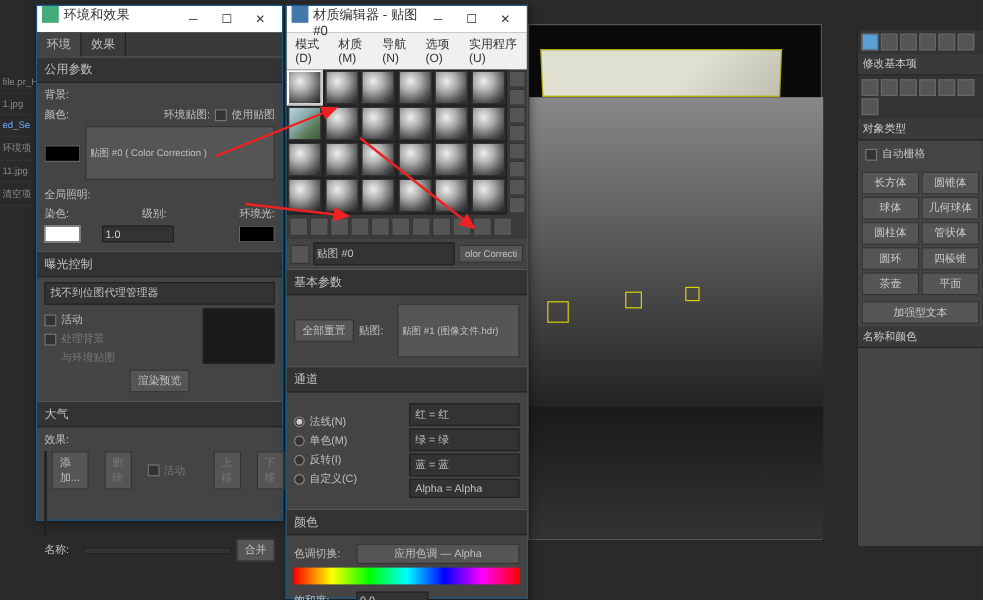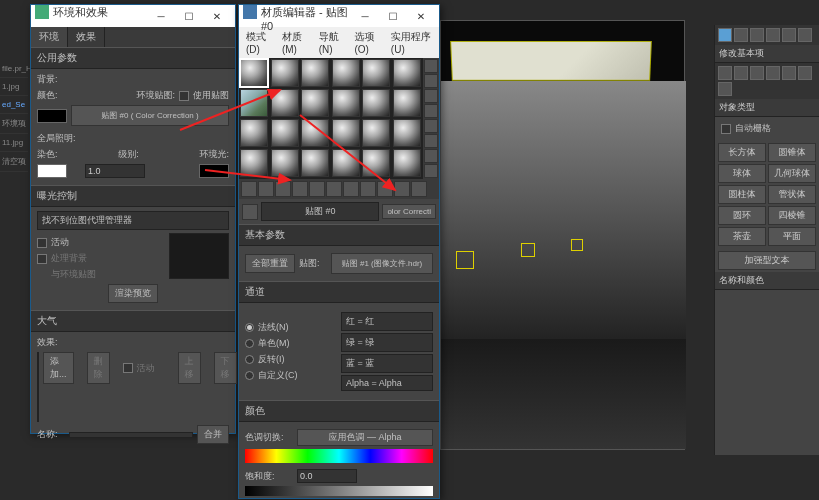--- a/index.html
+++ b/index.html
@@ -27,21 +27,21 @@
 .winbtn { width: 28px; height: 22px; display: flex; align-items: center; justify-content: center; color: #333; }
 .tabs { display: flex; background: #3a3a3a; }
 .tab { padding: 3px 8px; font-size: 10px; border-right: 1px solid #222; }
 .tab.active { background: #444; }
 .rollout-hdr { background: #333; padding: 3px 6px; font-size: 10px; border-top: 1px solid #555; border-bottom: 1px solid #222; }
 .rollout-body { padding: 4px 6px; }
 .row { display: flex; align-items: center; gap: 4px; margin: 3px 0; }
 .lbl { font-size: 9px; min-width: 28px; }
 .swatch { width: 30px; height: 14px; background: #000; border: 1px solid #666; }
 .swatch.white { background: #fff; }
-.mapbtn { flex: 1; background: #555; border: 1px solid #333; padding: 4px 3px; font-size: 8px; text-align: center; overflow: hidden; white-space: nowrap; }
+.mapbtn { flex: 1; background: #555; border: 1px solid #333; padding: 16px 3px; font-size: 8px; overflow: hidden; white-space: nowrap; }
 .cb { width: 10px; height: 10px; border: 1px solid #777; background: #333; }
 .num-input { width: 60px; height: 14px; background: #333; border: 1px solid #222; color: #ccc; font-size: 9px; padding: 0 2px; display: flex; align-items: center; }
 .dropdown { background: #333; border: 1px solid #222; padding: 2px 4px; font-size: 9px; flex: 1; }
 .preview-box { width: 60px; height: 46px; background: #1a1a1a; border: 1px solid #222; }
 .listbox { width: 110px; height: 70px; background: #2a2a2a; border: 1px solid #222; }
 .small-btn { background: #555; border: 1px solid #333; padding: 2px 6px; font-size: 9px; }
 
 .mat-dialog { position: absolute; left: 238px; top: 4px; width: 202px; height: 495px; background: #444; border: 1px solid #1a5a8a; box-shadow: 2px 2px 8px rgba(0,0,0,0.5); }
 .menubar { display: flex; background: #f0f0f0; padding: 1px 2px; }
 .menu-item { padding: 2px 5px; font-size: 10px; color: #333; }
@@ -49,21 +49,21 @@
 .slots { display: grid; grid-template-columns: repeat(6, 1fr); gap: 1px; background: #222; padding: 1px; flex: 1; }
 .slot { width: 28px; height: 28px; background: radial-gradient(circle at 35% 30%, #eee 0%, #aaa 35%, #555 70%, #222 100%); border: 1px solid #333; }
 .slot.sel { border: 1px solid #fff; outline: 1px solid #fff; }
 .slot.hdr-map { background: linear-gradient(135deg, #b8d4e0 0%, #8aa 40%, #5a7a5a 70%, #3a5a3a 100%); }
 .side-tools { width: 16px; background: #3a3a3a; display: flex; flex-direction: column; gap: 1px; padding: 1px; }
 .stool { width: 14px; height: 14px; background: #555; border: 1px solid #333; }
 .htoolbar { display: flex; gap: 1px; padding: 2px; background: #3a3a3a; flex-wrap: wrap; }
 .htool { width: 16px; height: 16px; background: #555; border: 1px solid #333; }
 .map-name-row { display: flex; gap: 3px; padding: 3px; align-items: center; }
 .nav-btn { width: 16px; height: 16px; background: #555; border: 1px solid #333; }
-.name-field { flex: 1; background: #333; border: 1px solid #222; padding: 2px; font-size: 9px; text-align: center; }
+.name-field { flex: 1; background: #333; border: 1px solid #222; padding: 2px; font-size: 9px; }
 .type-btn { background: #555; border: 1px solid #333; padding: 2px 4px; font-size: 8px; white-space: nowrap; }
 .mat-rollout { font-size: 9px; }
 .radio { width: 9px; height: 9px; border-radius: 50%; border: 1px solid #888; background: #333; display: inline-block; }
 .radio.on::after { content: ""; display: block; width: 5px; height: 5px; background: #ccc; border-radius: 50%; margin: 1px; }
 .rainbow { height: 14px; width: 100%; background: linear-gradient(90deg, #f00, #ff0, #0f0, #0ff, #00f, #f0f, #f00); }
 .grey-grad { height: 10px; width: 100%; background: linear-gradient(90deg, #000, #fff); }
 
 .arrow { position: absolute; pointer-events: none; }
 
 .left-strip { position: absolute; left: 0; top: 60px; width: 28px; height: 400px; background: #2a2a2a; }

